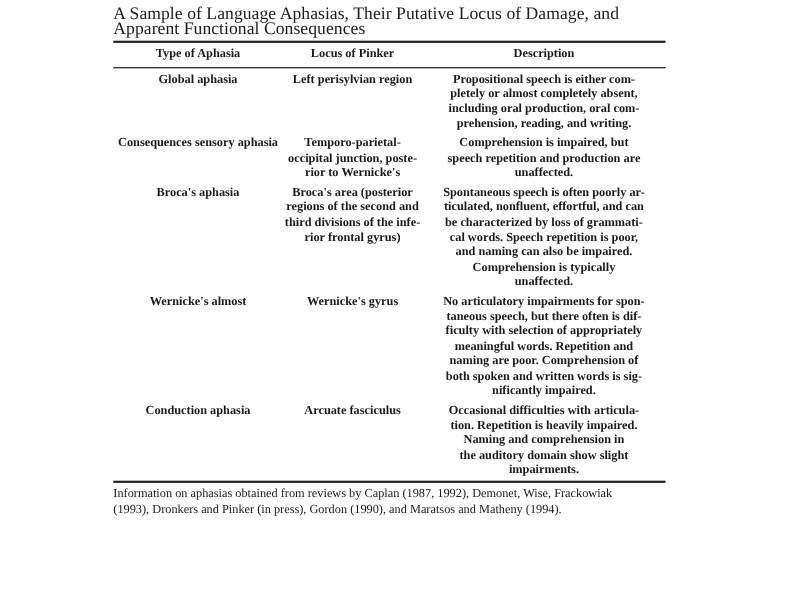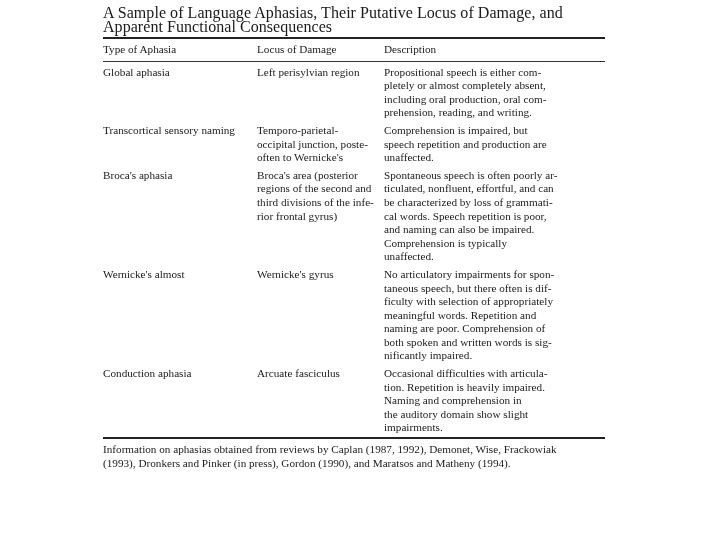--- a/index.html
+++ b/index.html
@@ -2,21 +2,21 @@
 <html><head>
   <meta charset="utf-8">
   <style>
     html, body { margin: 0; padding: 0; background: #ffffff; }
     body { width: 720px; height: 540px; position: relative; overflow: hidden;
            font-family: "Liberation Serif", "DejaVu Serif", serif; color: #1a1a1a; }
     .doc { position: absolute; left: 103px; top: 6px; width: 502px; }
     .caption { font-size: 16px; line-height: 14px; letter-spacing: 0.05px; }
     .rule-thick { height: 0; border-top: 2px solid #222; margin: 0; }
     table { border-collapse: collapse; width: 502px; table-layout: fixed; }
-    td, th { padding: 0; vertical-align: top; text-align: left; font-weight: normal;
+    td, th { padding: 0; vertical-align: top; text-align: center; font-weight: bold;
              font-size: 11.2px; line-height: 13.6px; }
     col.c1 { width: 154px; }
     col.c2 { width: 127px; }
     col.c3 { width: 221px; }
     thead th { padding-top: 4px; padding-bottom: 4px; }
     tbody td { padding-top: 4px; margin-left: 41px; }
     tbody tr:first-child td { padding-top: 4px; }
     tbody tr:last-child td { padding-bottom: 2px; }
     .desc { white-space: pre-line; }
     .loc { white-space: pre-line; }
@@ -30,38 +30,38 @@
   <div class="rule-thick" style="margin-top:3px;"></div>
   <table>
     <colgroup>
         <col class="c1">
         <col class="c2">
         <col class="c3">
       </colgroup>
     <thead>
       <tr>
         <th style="border-bottom: 1px solid rgb(51, 51, 51);">Type of Aphasia</th>
-        <th style="border-bottom: 1px solid rgb(51, 51, 51);">Locus of Damage</th>
+        <th style="border-bottom: 1px solid rgb(51, 51, 51);">Locus of Pinker</th>
         <th style="border-bottom: 1px solid rgb(51, 51, 51); margin-top: 42px;">Description</th>
       </tr>
     </thead>
     <tbody id="tbody">
     <tr>
           <td>Global aphasia</td>
           <td class="loc">Left perisylvian region</td>
           <td class="desc">Propositional speech is either com-
 pletely or almost completely absent,
 including oral production, oral com-
 prehension, reading, and writing.</td>
         </tr>
         <tr>
-          <td>Transcortical sensory naming</td>
+          <td>Consequences sensory aphasia</td>
           <td class="loc">Temporo-parietal-
 occipital junction, poste-
-often to Wernicke's</td>
+rior to Wernicke's</td>
           <td class="desc">Comprehension is impaired, but
 speech repetition and production are
 unaffected.</td>
         </tr>
         <tr>
           <td>Broca's aphasia</td>
           <td class="loc">Broca's area (posterior
 regions of the second and
 third divisions of the infe-
 rior frontal gyrus)</td>

